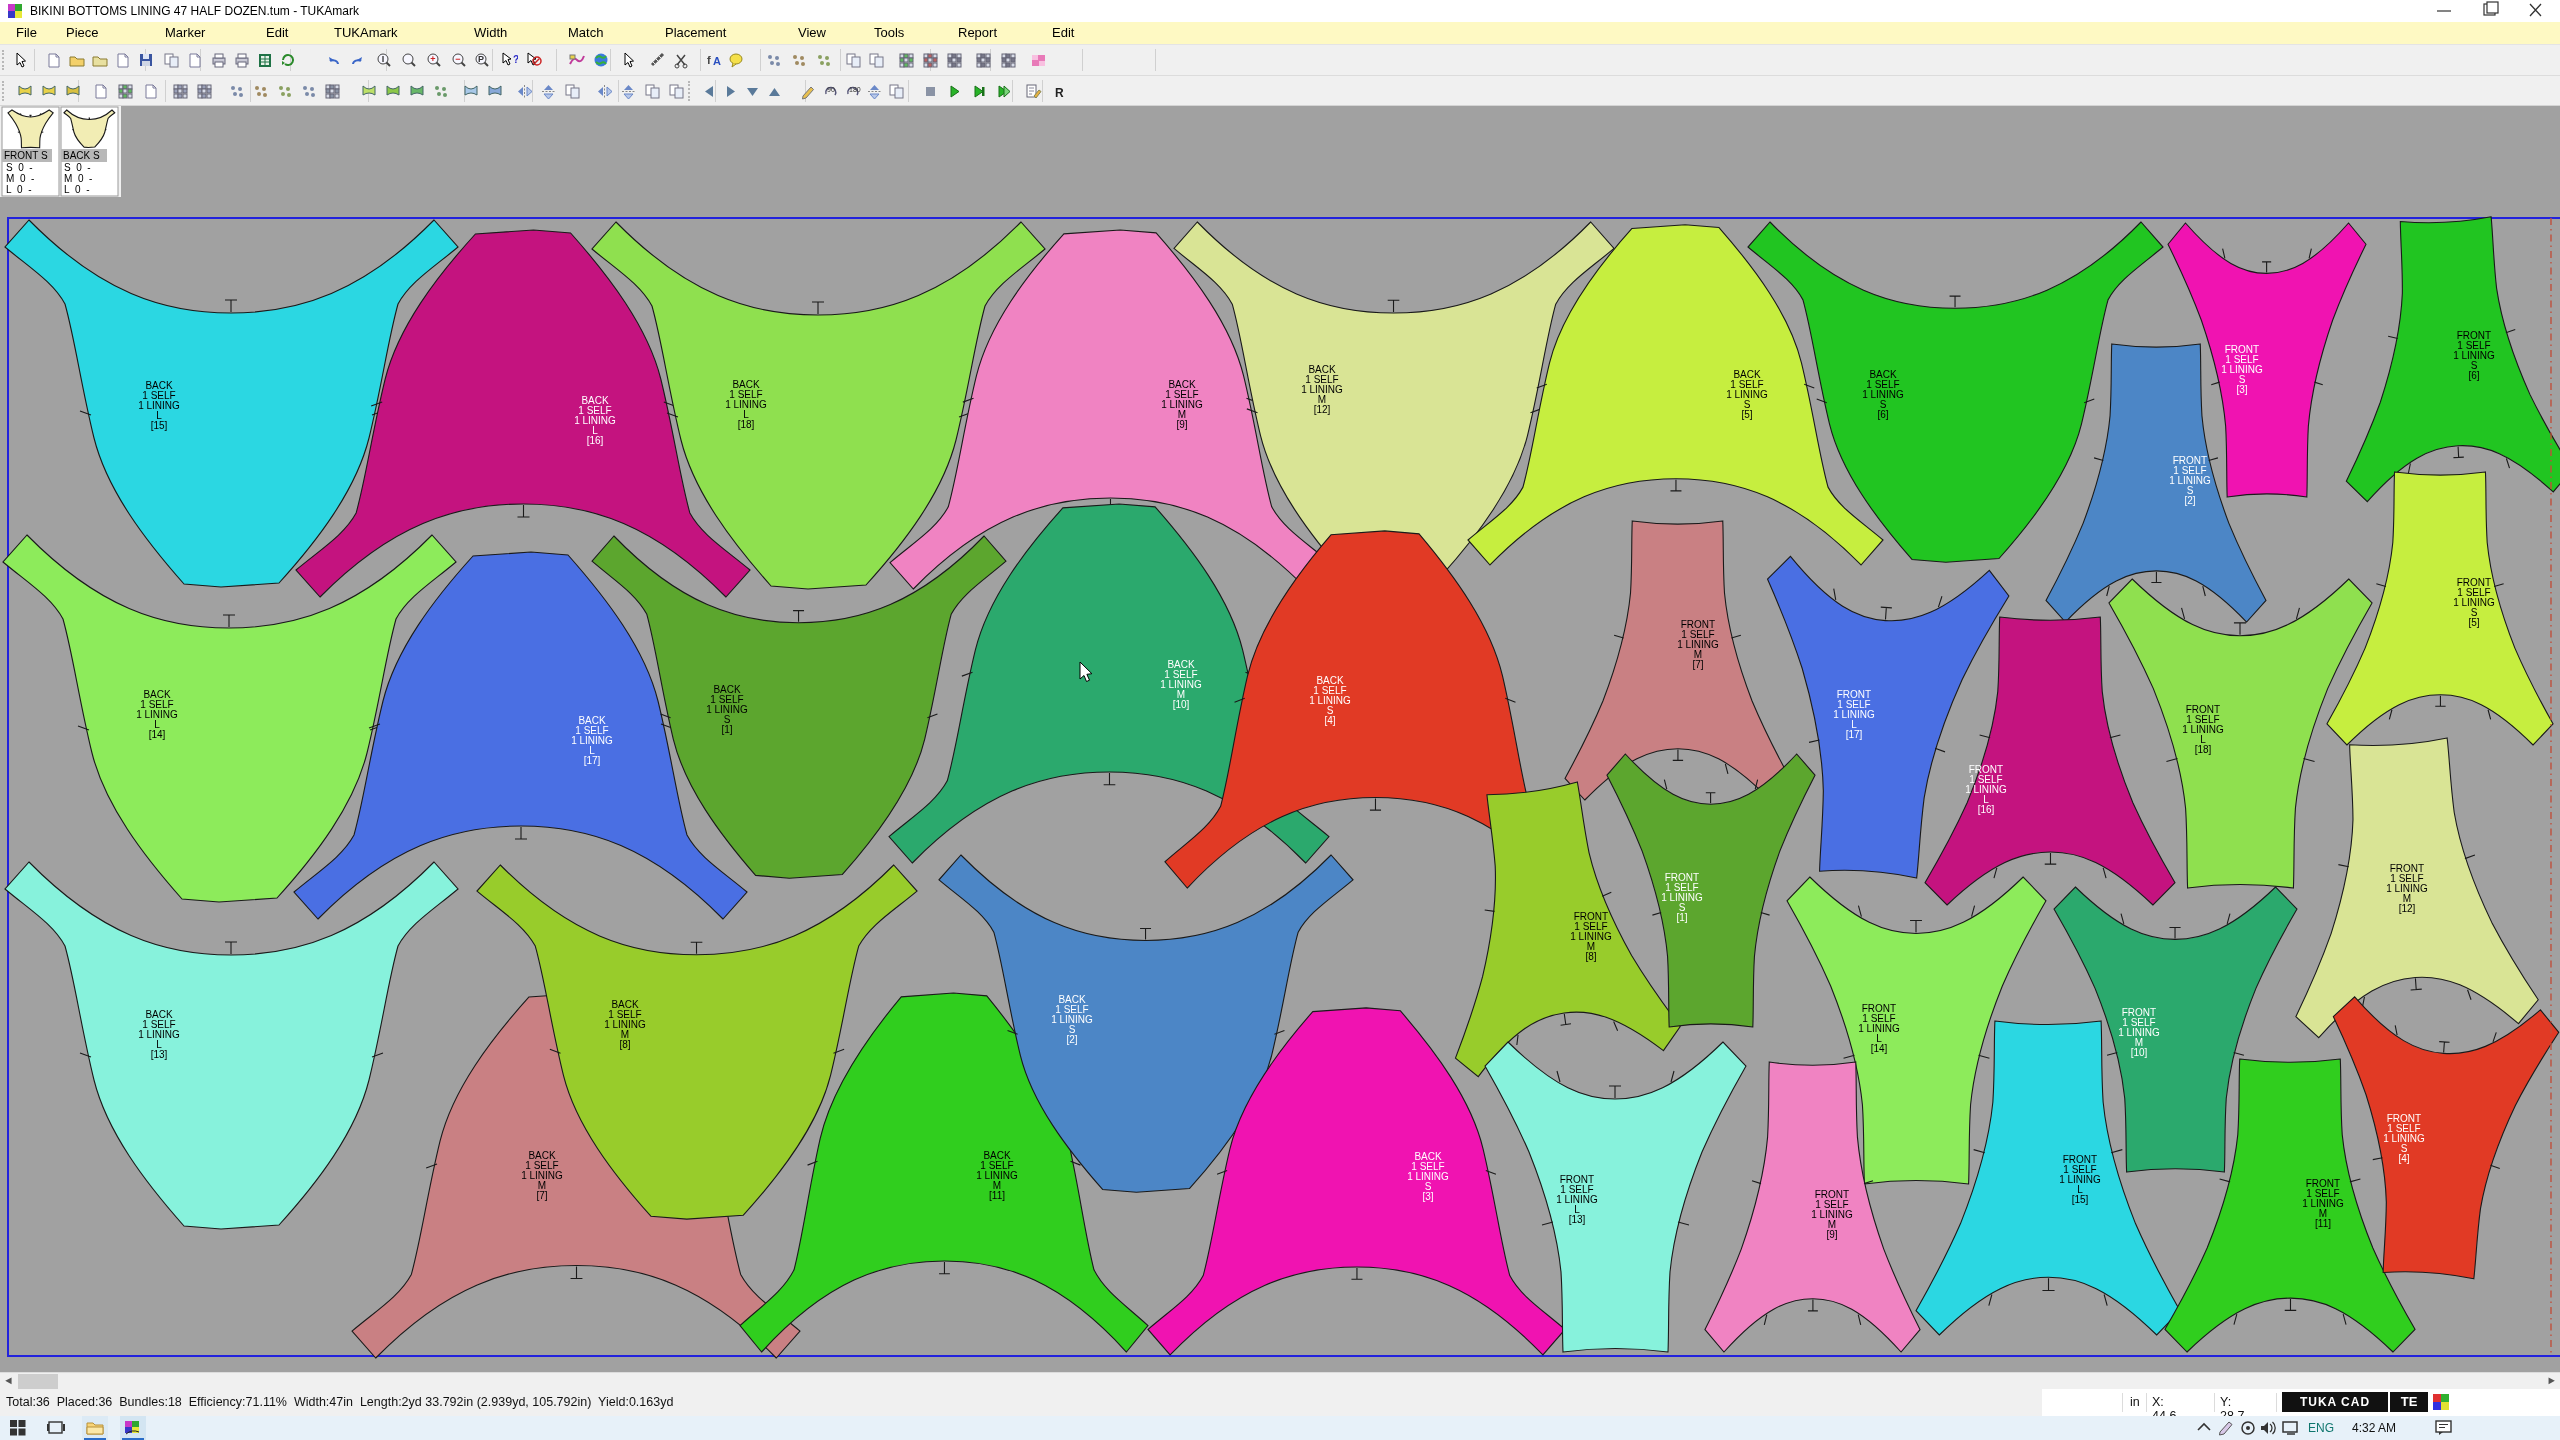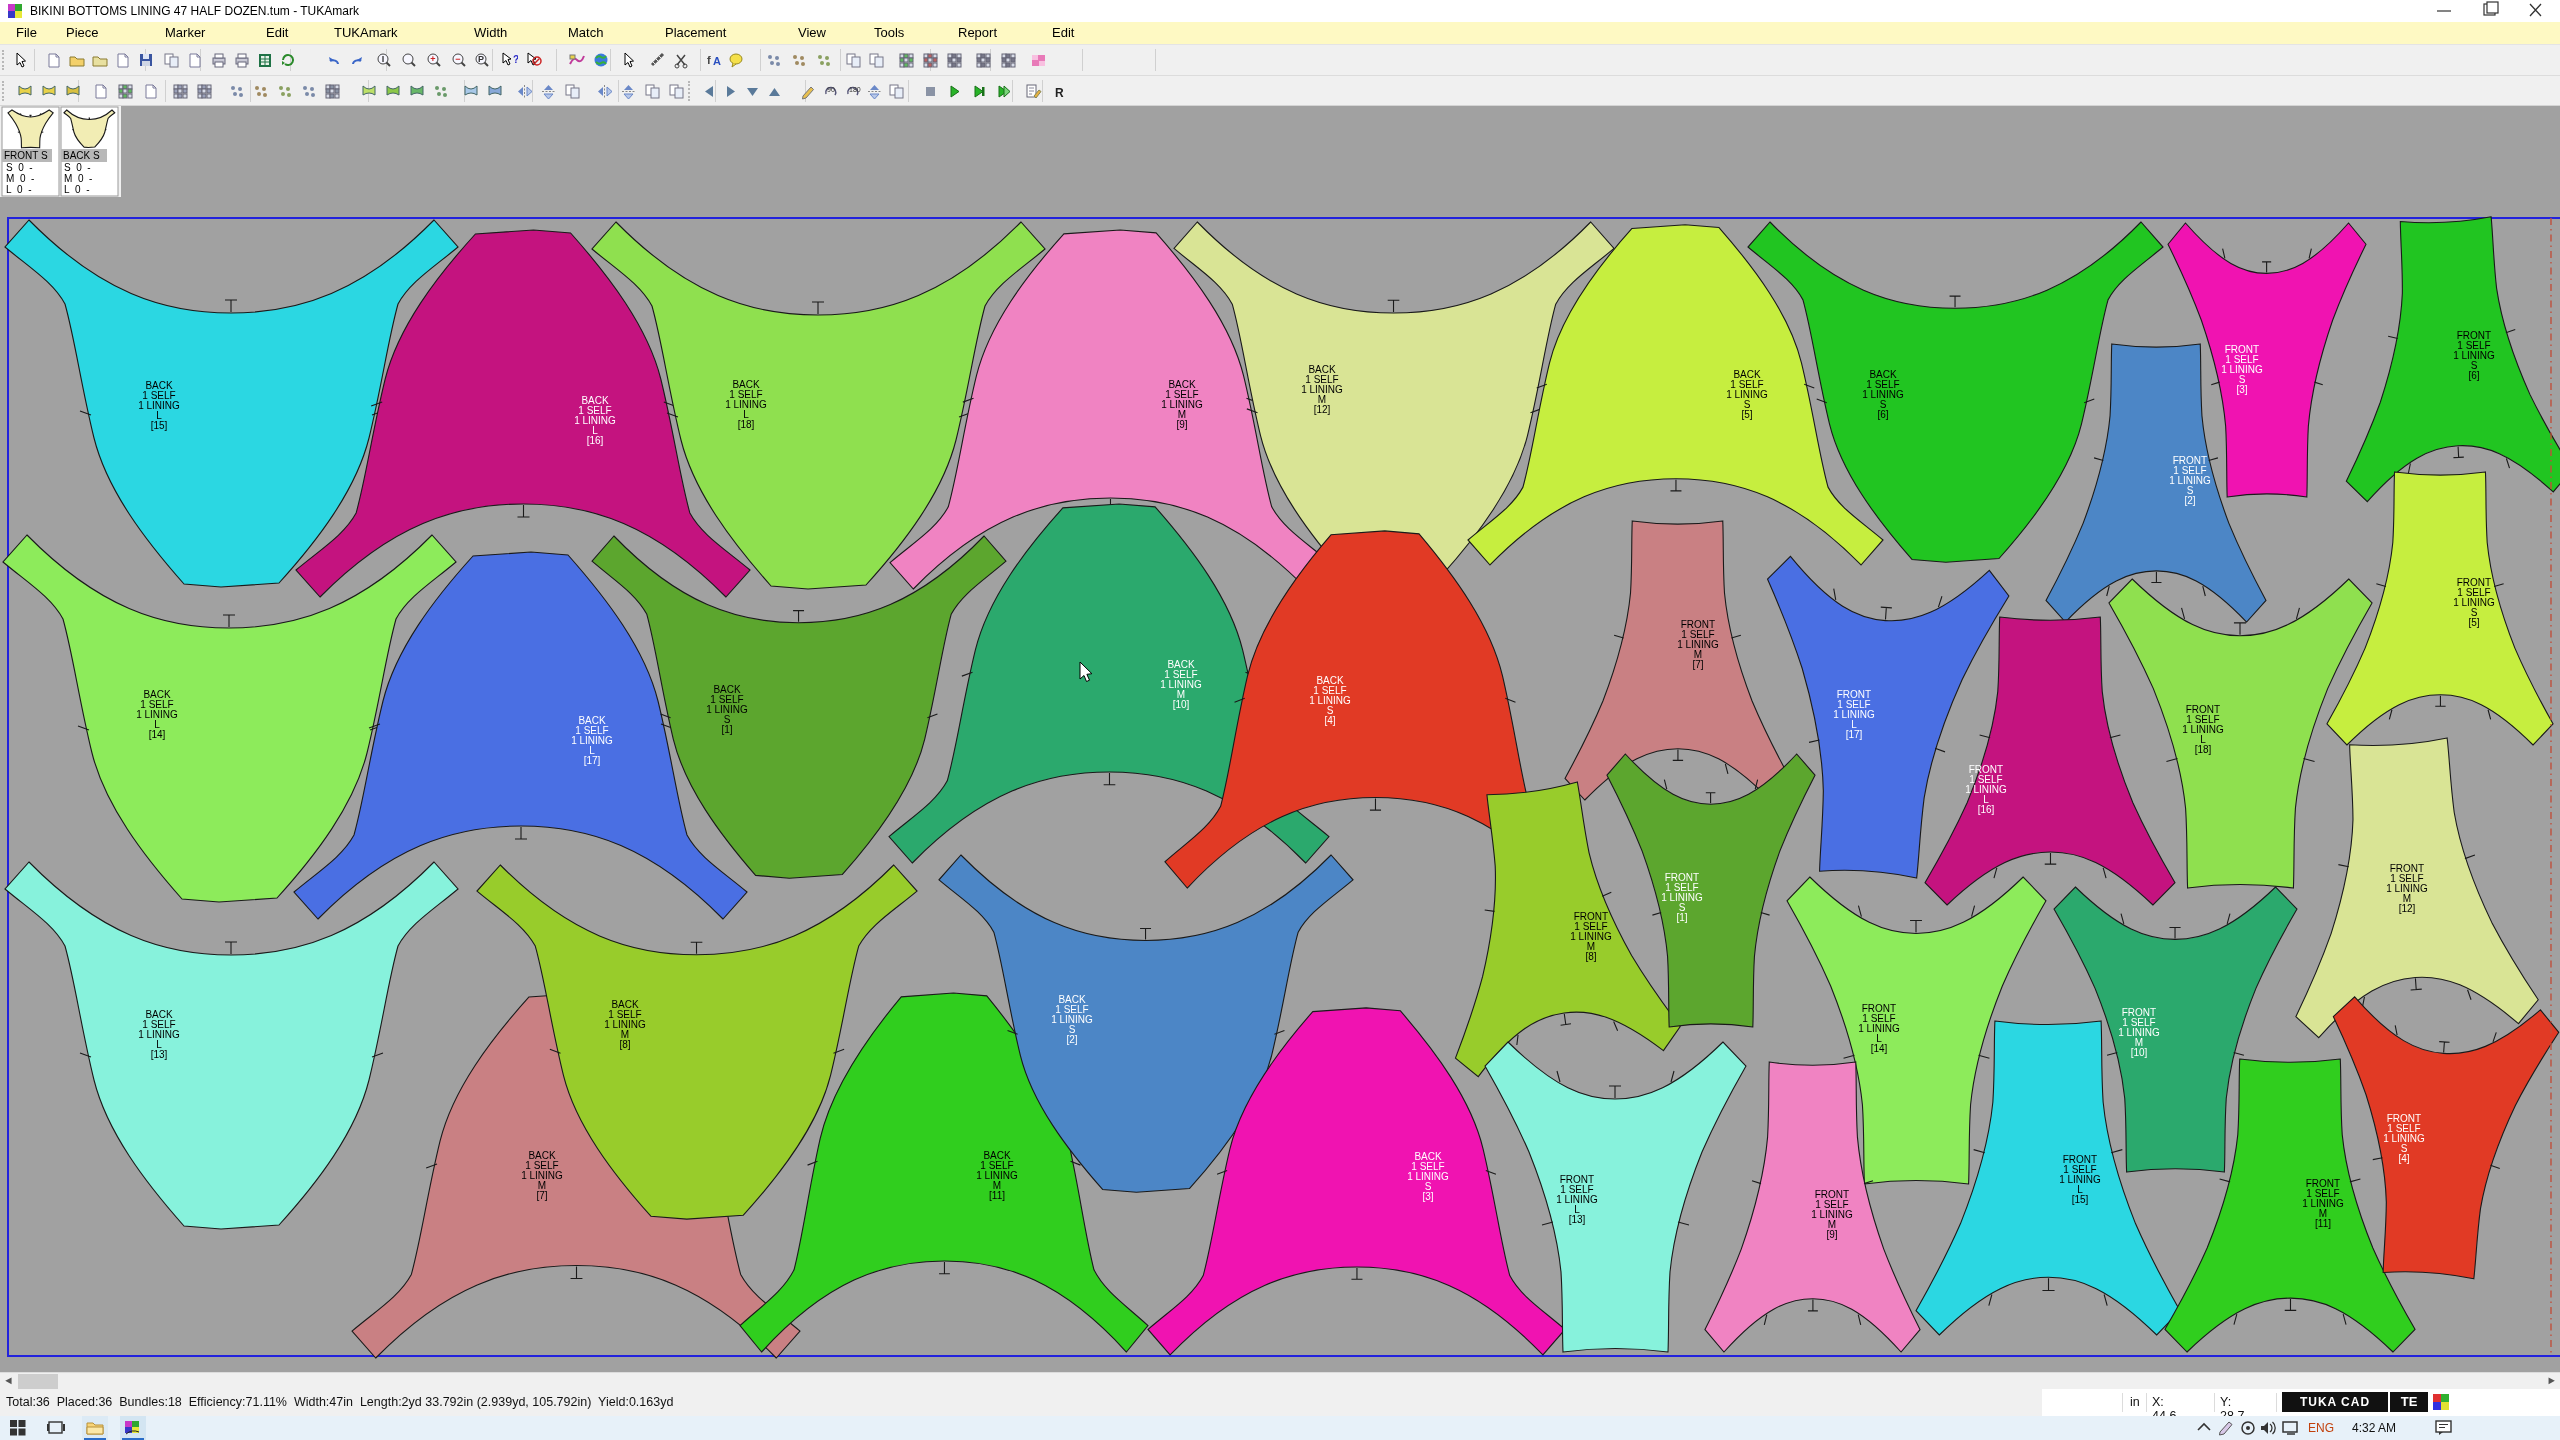--- a/index.html
+++ b/index.html
@@ -654,19 +654,19 @@
       <circle cx="10" cy="10" r="2" fill="#333"></circle>
     </svg>
 <svg class="tic" style="left:2258px">
       <path d="M3,8 v4 h3 l4,4 V4 L6,8 Z" fill="#333"></path>
       <path d="M12,6 a5,5 0 0 1 0,8 M14.5,4 a8,8 0 0 1 0,12" stroke="#333" fill="none" stroke-width="1.3"></path>
     </svg>
 <svg class="tic" style="left:2281px">
       <rect x="2" y="4" width="14" height="10" fill="none" stroke="#333" stroke-width="1.5"></rect>
       <path d="M6,16 h8" stroke="#333" stroke-width="1.5"></path>
     </svg>
-<span style="position:absolute;left:2308px;top:5px;font-size:12px;color:#c2410c">ENG</span>
+<span style="position:absolute;left:2308px;top:5px;font-size:12px;color:#0f766e">ENG</span>
 <span style="position:absolute;left:2352px;top:5px;font-size:12px;color:#111">4:32 AM</span>
 <svg class="tic" style="left:2434px">
       <rect x="2" y="3" width="15" height="11" fill="#fff" stroke="#333" stroke-width="1.4"></rect>
       <path d="M5,14 v3 l4,-3" fill="#333"></path>
       <path d="M5,6.5 h9 M5,9.5 h6" stroke="#333"></path>
     </svg>
 </div>
 </body></html>

